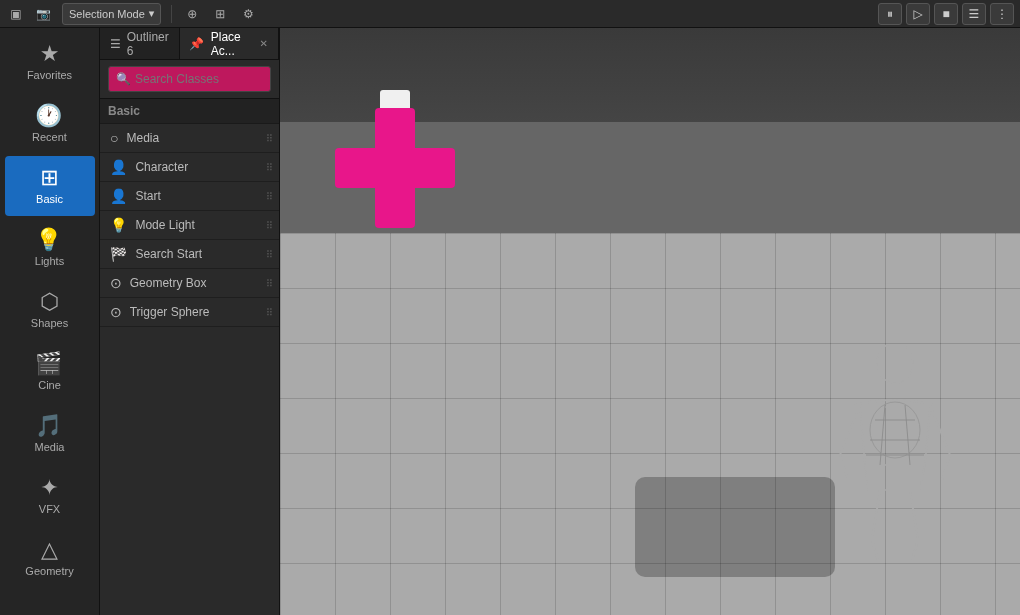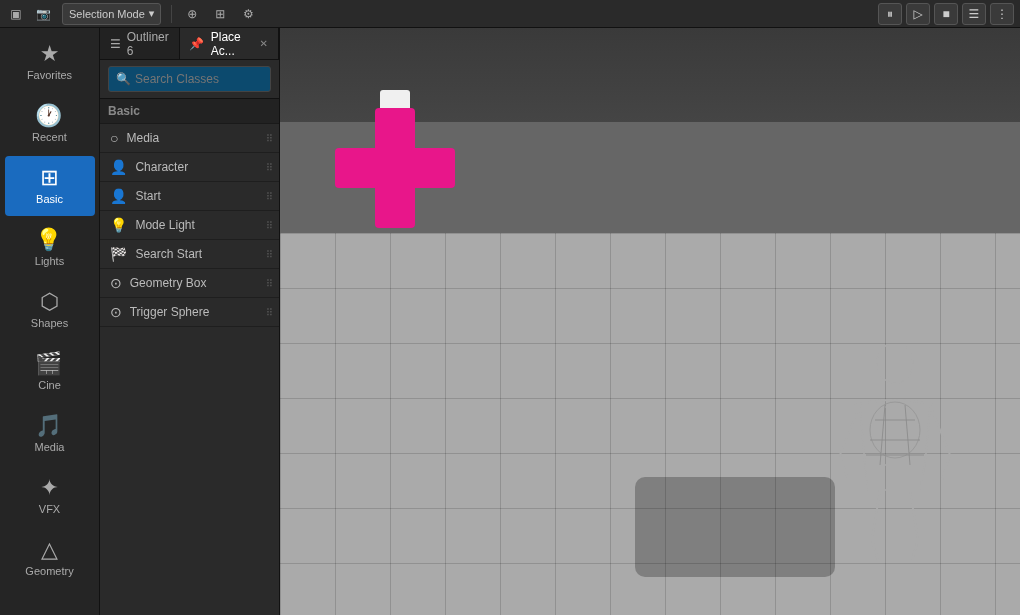--- a/index.html
+++ b/index.html
@@ -147,21 +147,21 @@
       color: #888;
       margin-left: 4px;
     }
     .search-bar {
       padding: 6px 8px;
       border-bottom: 1px solid #111;
     }
     .search-bar input {
       width: 100%;
       height: 26px;
-      background: #0c4a6e;
+      background: #be185d;
       border: 1px solid #444;
       border-radius: 3px;
       color: #ccc;
       font-size: 12px;
       padding: 0 8px 0 26px;
       outline: none;
     }
     .search-wrapper {
       position: relative;
     }

